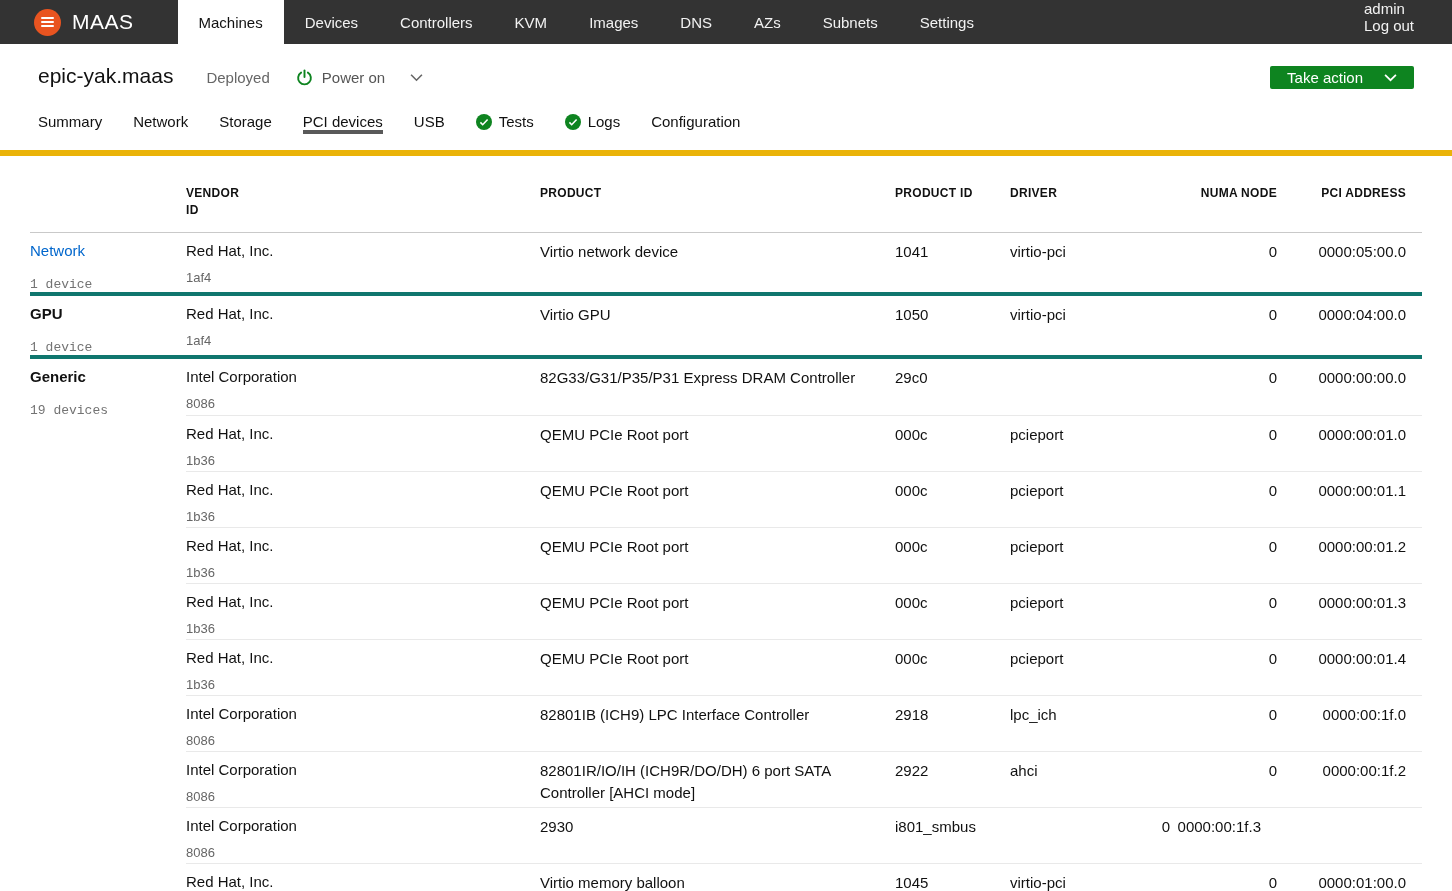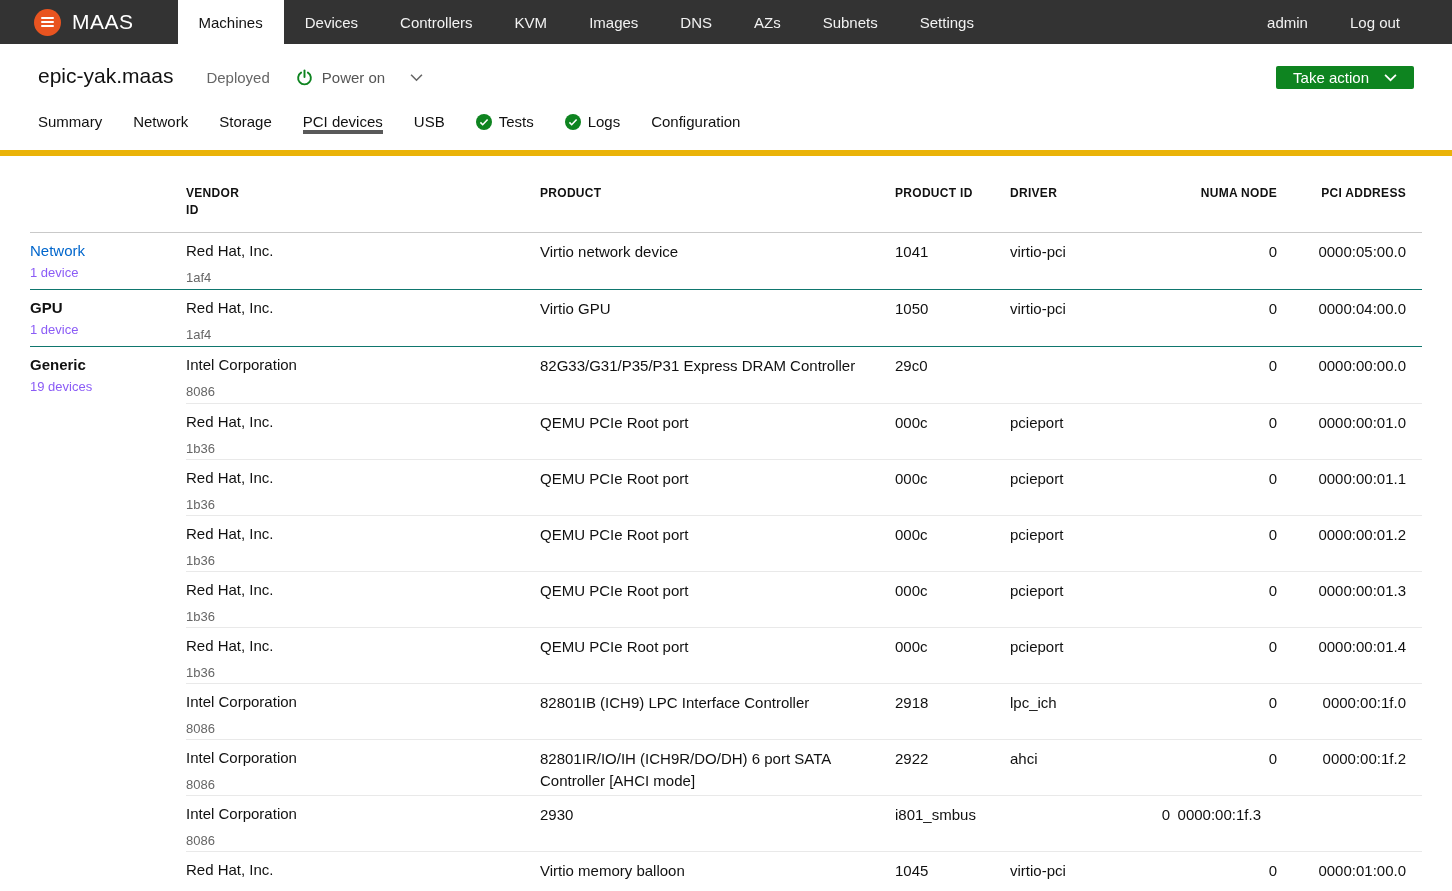--- a/index.html
+++ b/index.html
@@ -24,35 +24,35 @@
   }
   .logo-bar { width: 13px; height: 2px; background: #fff; border-radius: 1px; }
   .brand-text { color: #fff; font-size: 21px; letter-spacing: 0.5px; }
   .nav-list { display: flex; align-items: stretch; list-style: none; margin: 0; padding: 0; }
   .nav-left { margin-left: 44px; }
   .nav-item {
     display: flex; align-items: center; padding: 0 21px;
     color: #f2f2f2; cursor: pointer; white-space: nowrap;
   }
   .nav-item.active { background: #fff; color: #111; }
-  .nav-right { margin-left: auto; padding-right: 31px; }
+  .nav-right { margin-left: auto; padding-right: 17px; flex-direction: column; }
 
   
   .title-bar { height: 66px; display: flex; align-items: center; padding: 0 38px; }
   .machine-title { font-size: 21px; font-weight: normal; margin: 0 33px 2px 0; }
   .status-text { color: #666; margin-right: 26px; }
   .power-wrap { display: flex; align-items: center; gap: 9px; color: #555; }
   .chev { display: inline-flex; align-items: center; color: #666; }
   .power-chev { margin-left: 16px; cursor: pointer; }
   .flex-spacer { flex: 1; }
   .btn-positive {
     background: var(--positive-green, #0e8420); color: #fff; border: 0;
     font-size: 15px; font-family: inherit;
     padding: 3px 17px; border-radius: 2px;
-    display: flex; align-items: center; gap: 15px; cursor: pointer;
+    display: flex; align-items: center; gap: 21px; cursor: pointer;
   }
   .btn-positive .chev { color: #fff; }
 
   
   .tab-bar {
     height: 46px; display: flex; align-items: flex-start; gap: 31px;
     padding-left: 38px; border-bottom: 6px solid #eab308;
   }
   .tab {
     display: flex; align-items: center; gap: 7px; color: #111;
@@ -69,25 +69,25 @@
     grid-template-columns: 156px 354px 355px 115px 160px 107px 1fr;
     padding: 29px 0 12px 0;
     border-bottom: 1px solid #c9c9c9;
   }
   .hcell { font-size: 12px; font-weight: bold; letter-spacing: 0.3px; text-transform: uppercase; line-height: 1.45; }
   .hlabel.wrap { display: inline-block; max-width: 4.4em; }
   .num { text-align: right; }
   .c-addr { padding-right: 16px; }
 
   .group { display: grid; grid-template-columns: 156px 1fr; }
-  .group:not(:first-child) { border-top: 1px solid #0f766e; }
+  .group:not(:first-child) { border-top: 4px solid #0f766e; }
   .glabel { padding-top: 9px; }
   .gname { font-size: 15px; font-weight: bold; }
   .gname.link { color: var(--link-blue, #0066cc); font-weight: normal; cursor: pointer; }
-  .gcount { font-size: 13px; color: #8b5cf6; margin-top: 6px; }
+  .gcount { font-size: 13px; color: #737373; margin-top: 18px; font-family: Liberation Mono, monospace; }
 
   .row {
     display: grid;
     grid-template-columns: 354px 355px 115px 160px 107px 1fr;
     min-height: 56px; padding-top: 8px;
   }
   .rows .row:not(:first-child) { border-top: 1px solid #e9e9e9; }
   .cell { padding-right: 24px; line-height: 1.5; }
   .cell.num { padding-right: 0; }
   .cell.c-addr { padding-right: 16px; }

